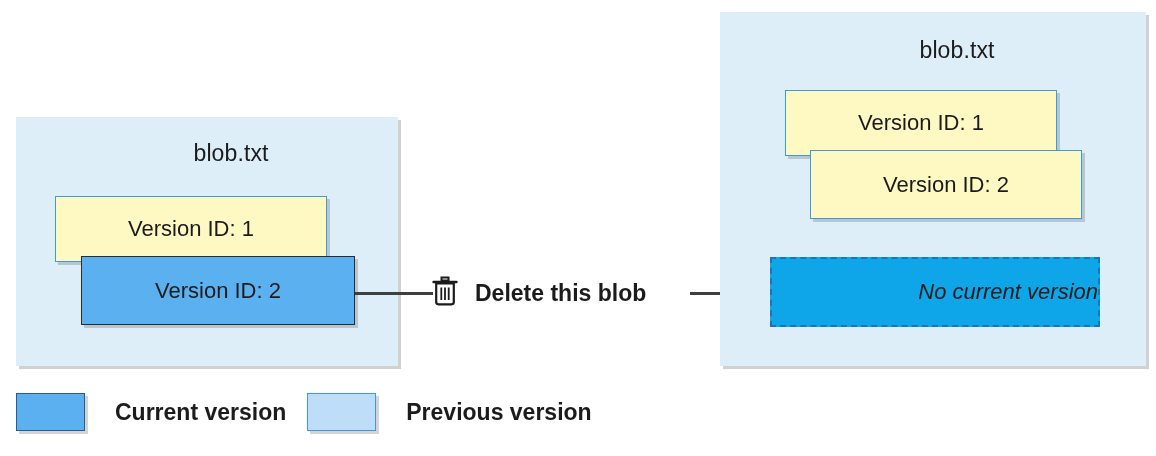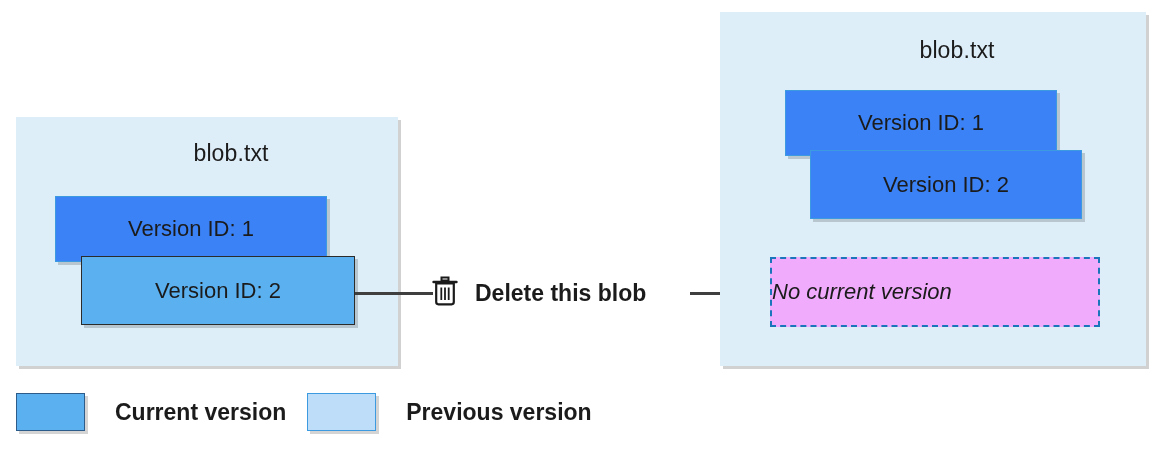--- a/index.html
+++ b/index.html
@@ -46,21 +46,21 @@
     box-sizing: border-box;
     display: flex;
     align-items: center;
     justify-content: center;
     font-size: 22px;
     line-height: 1;
     color: #1b1b1b;
     box-shadow: 3px 3px 0 0 rgba(0,0,0,0.17);
   }
   .version-card.previous {
-    background: #3b82f6;
+    background: #fef9c3;
     border: 1px solid #3C9AE0;
   }
   .version-card.current {
     background: #5BB1F0;
     border: 1px solid #2B2B2B;
   }
 
   
   #before-v1 { left: 39px; top: 79px;  width: 272px; height: 66px; }
   #before-v2 { left: 65px; top: 139px; width: 274px; height: 69px; }
@@ -70,25 +70,25 @@
   #after-v2 { left: 90px;  top: 138px; width: 272px; height: 69px; }
 
   
   #no-current-version {
     position: absolute;
     left: 50px;
     top: 245px;
     width: 330px;
     height: 70px;
     box-sizing: border-box;
-    background: #f0abfc;
+    background: #0ea5e9;
     border: 2px dashed #1B75BB;
     display: flex;
     align-items: center;
-    justify-content: flex-start;
+    justify-content: flex-end;
     font-size: 22px;
     font-style: italic;
     color: #1b1b1b;
   }
 
   
   #delete-callout {
     position: absolute;
     left: 432px;
     top: 272px;

